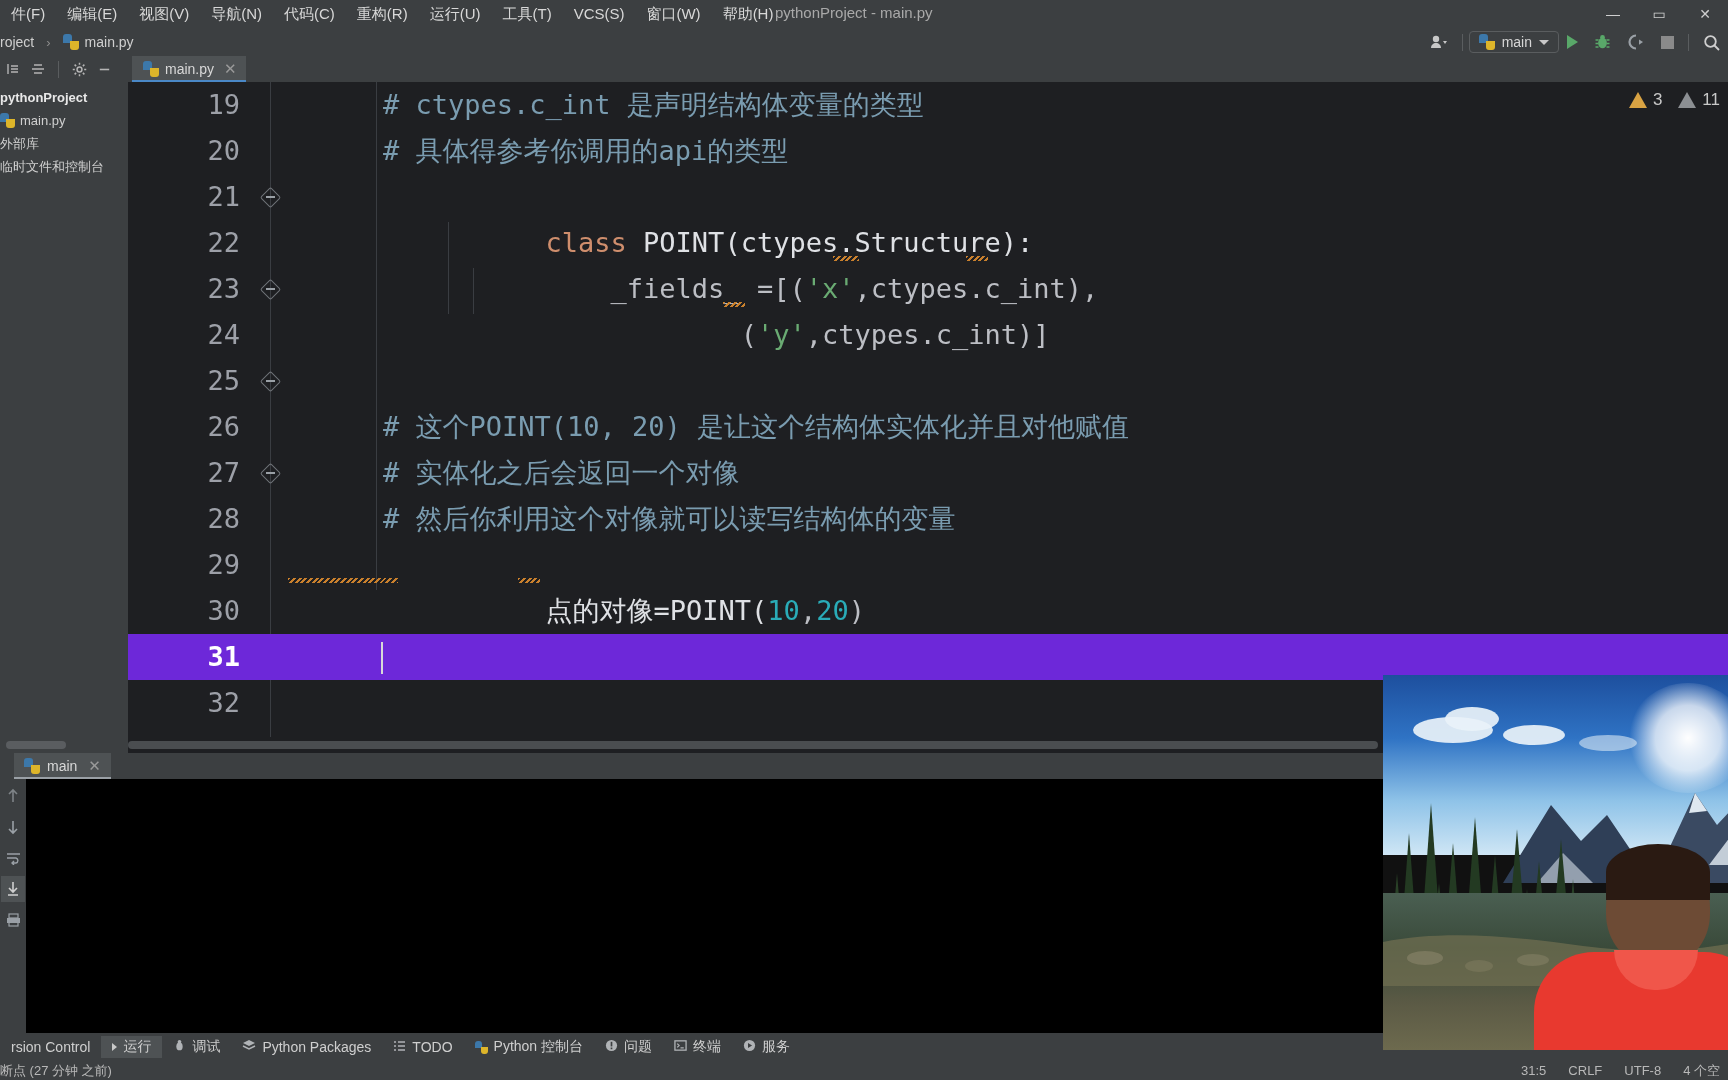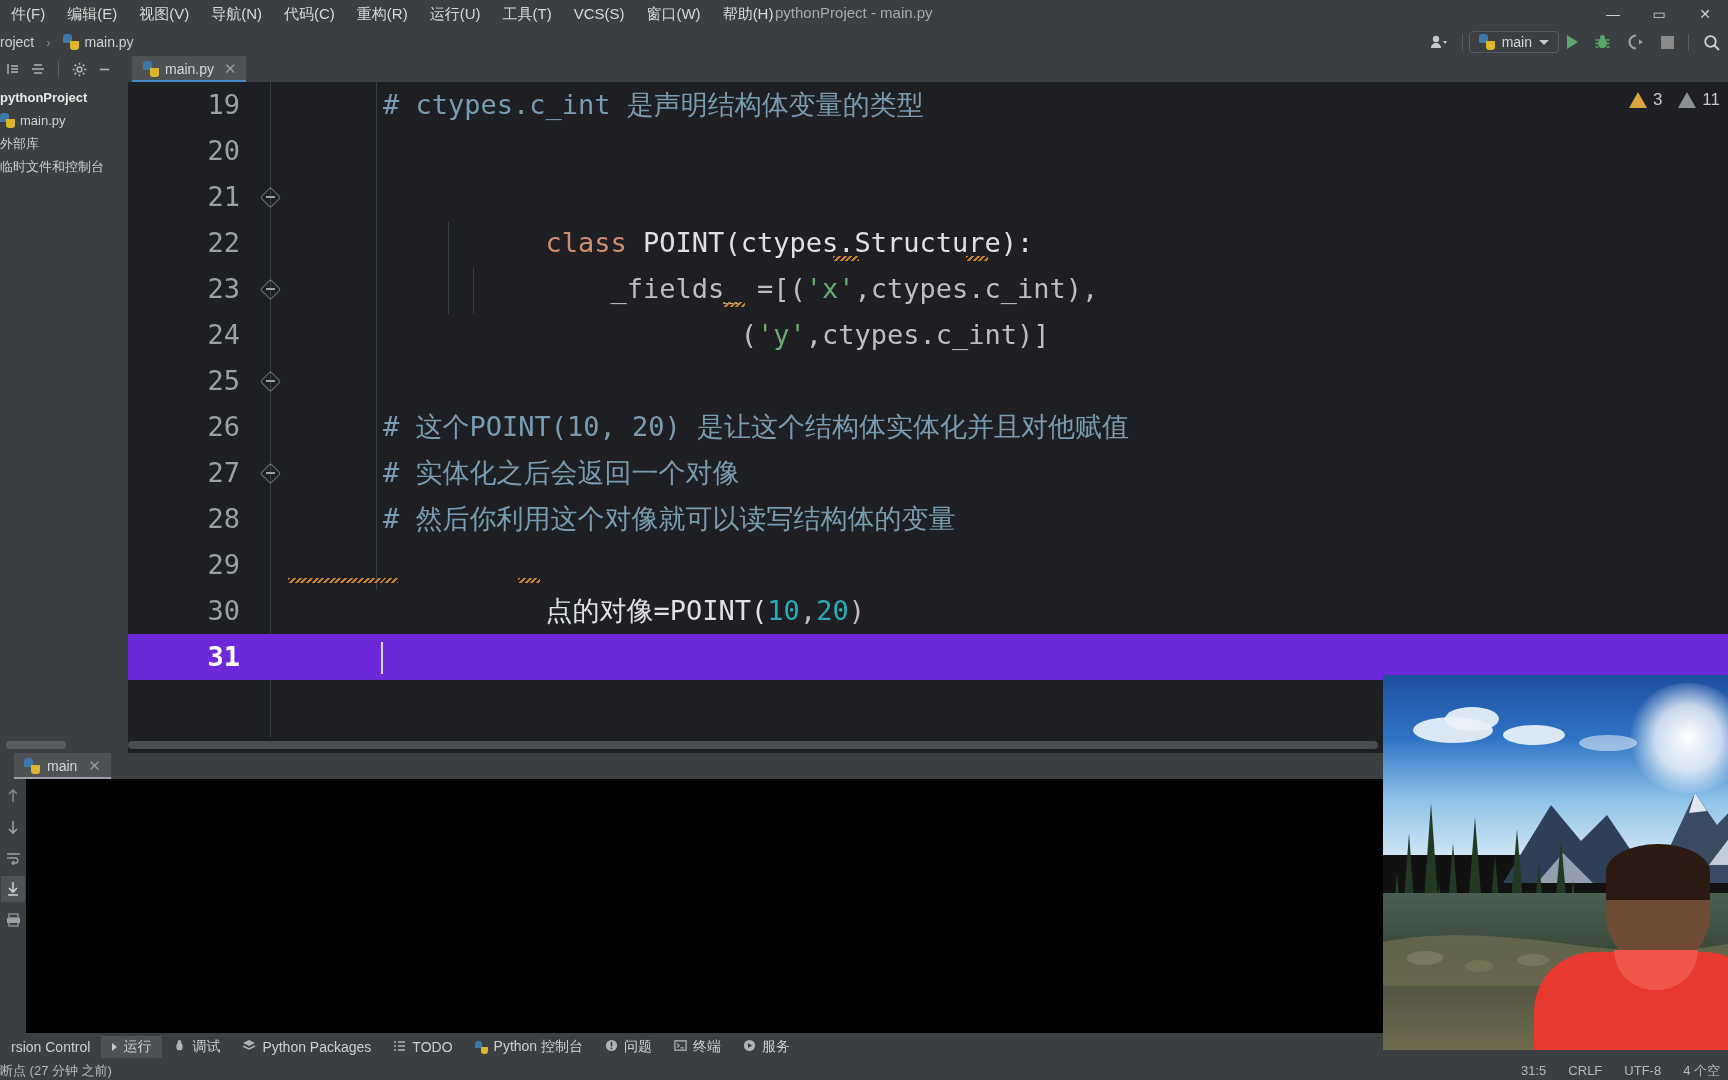--- a/index.html
+++ b/index.html
@@ -351,20 +351,21 @@
       </div>
 
       <div class="row" style="top:46px;">
         <span class="lnum">20</span>
         <span class="foldmark" style="top:46px;">
           <span class="fold-dia">
               <i class="d"></i>
               <i class="m"></i>
             </span>
         </span>
+        <span class="codeline cm"># 具体得参考你调用的api的类型</span>
       </div>
 
       <div class="row" style="top:92px;">
         <span class="lnum">21</span>
         <span class="foldmark" style="top:92px;">
           <span class="fold-dia">
               <i class="d"></i>
               <i class="m"></i>
             </span>
         </span>
@@ -444,20 +445,23 @@
 
       <div class="row" style="top:506px;">
         <span class="lnum">30</span>
       </div>
 
       <div class="row cur" style="top:552px;">
         <span class="lnum">31</span>
         <span class="caret-bar" style="left:253px; top:8px; height:32px;"></span>
       </div>
 
+      <div class="row" style="top:598px;">
+        <span class="lnum">32</span>
+      </div>
     </div>
 
     <div class="warn-strip">
       <span class="tri-warn"></span>
       <span>3</span>
       <span class="tri-warn gray" style="margin-left:10px;"></span>
       <span>11</span>
     </div>
   </div>
 

